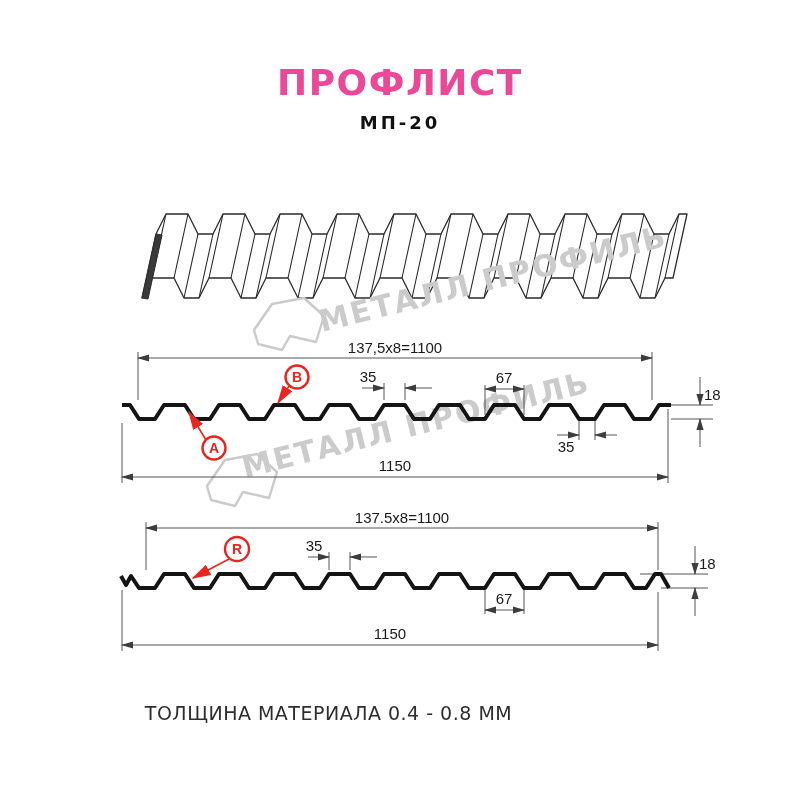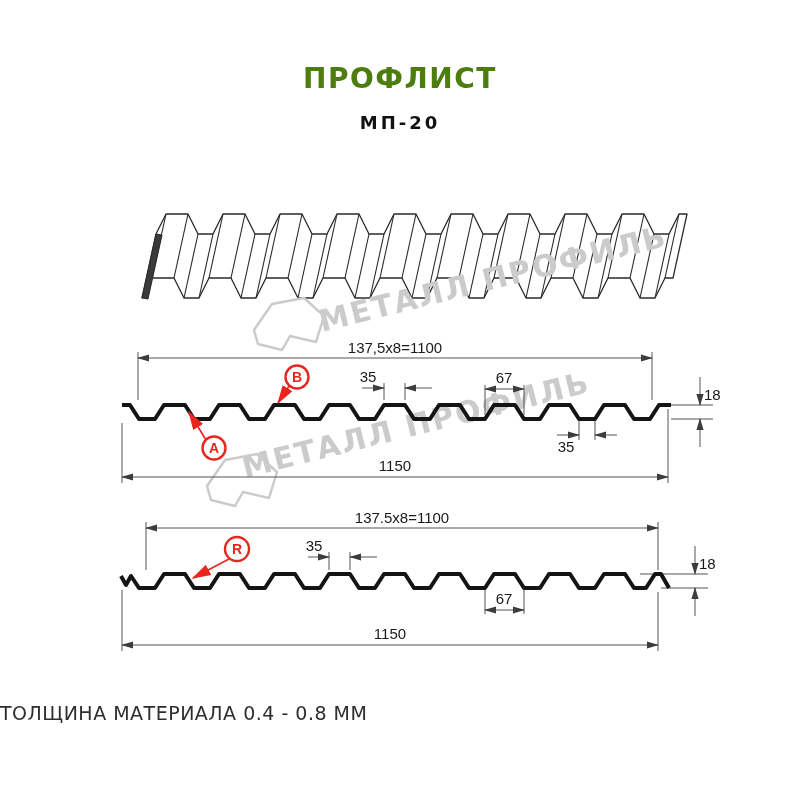--- a/index.html
+++ b/index.html
@@ -1,24 +1,24 @@
 <!DOCTYPE html>
 <html><head>
 <meta charset="utf-8">
 <style>
   html,body{margin:0;padding:0;background:#fff;}
   .page{position:relative;width:800px;height:800px;background:#ffffff;overflow:hidden;
         font-family:"Liberation Sans", sans-serif;}
   .title{position:absolute;top:62px;left:0;width:800px;text-align:center;
-         font-family:"DejaVu Sans", sans-serif;font-weight:800;font-size:28px;
-         letter-spacing:1.5px;color:#4d7c0f;}
+         font-family:"DejaVu Sans", sans-serif;font-weight:800;font-size:36px;
+         letter-spacing:1.5px;color:#ec4899;}
   .subtitle{position:absolute;top:112px;left:0;width:800px;text-align:center;
          font-family:"DejaVu Sans", sans-serif;font-weight:600;font-size:18px;
          letter-spacing:3px;color:#111;}
-  .footer{position:absolute;top:702px;left:0;width:657px;
+  .footer{position:absolute;top:702px;left:0;width:657px;text-align:center;
          font-family:"DejaVu Sans", sans-serif;font-weight:500;font-size:19px;
          letter-spacing:0.5px;color:#2e2e2e;}
   svg{position:absolute;left:0;top:0;}
   .dimtxt{font-family:"Liberation Sans", sans-serif;font-size:15px;fill:#1a1a1a;}
   .lbltxt{font-family:"Liberation Sans", sans-serif;font-size:14px;font-weight:bold;}
   .wmtxt{font-family:"DejaVu Sans", sans-serif;font-weight:700;font-size:30px;
          letter-spacing:2px;}
 </style>
 </head>
 <body>

